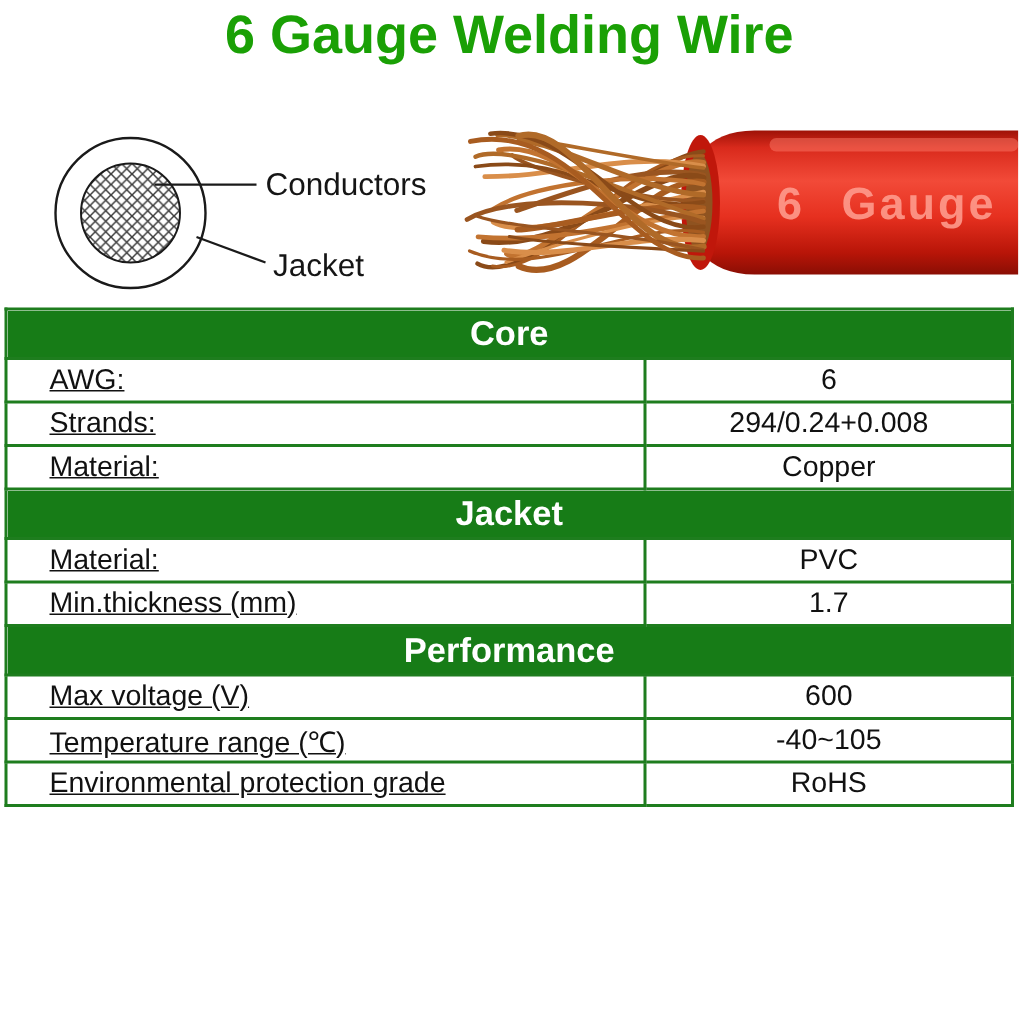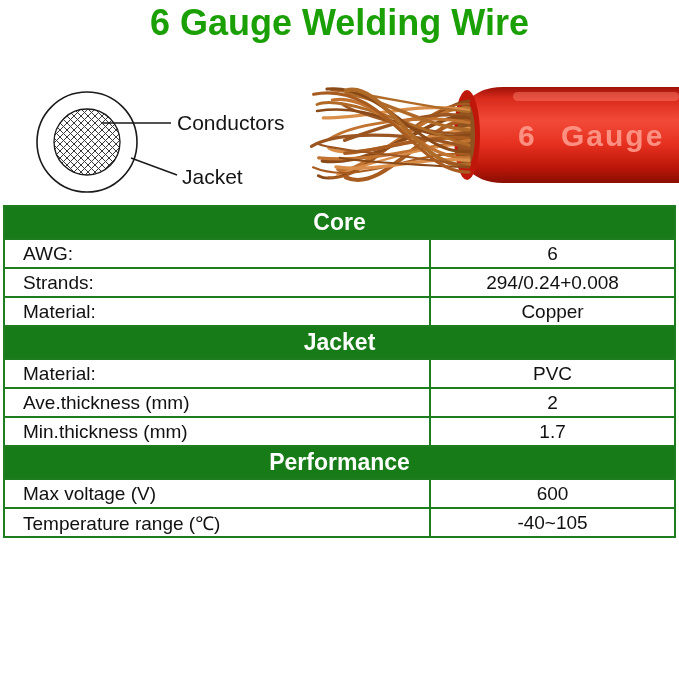--- a/index.html
+++ b/index.html
@@ -31,21 +31,21 @@
     position:absolute;top:205px;left:3px;width:673px;
     border-collapse:collapse;table-layout:fixed;
   }
   table.spec td{
     border:2px solid var(--border-green);
     height:29px;font-size:19px;vertical-align:middle;
     overflow:hidden;white-space:nowrap;
   }
   table.spec col.c-label{width:63.5%;}
   table.spec col.c-value{width:36.5%;}
-  table.spec td.l{text-align:left;padding-left:18px;}
+  table.spec td.l{text-align:left;padding-left:28px;text-decoration:underline;}
   table.spec td.r{text-align:center;}
   table.spec tr.sec td{
     height:33px;background:var(--header-green);color:#fff;
     font-size:23px;font-weight:bold;text-align:center;padding:0;
   }
 </style>
 </head>
 <body>
 
 <div class="page">
@@ -136,35 +136,35 @@
     </tr>
 
     <tr class="sec">
       <td colspan="2">Jacket</td>
     </tr>
     <tr>
       <td class="l">Material:</td>
       <td class="r">PVC</td>
     </tr>
     <tr>
-      <td class="l">Ave.thickness (mm)</td>
-      <td class="r">2</td>
-    </tr>
-    <tr>
       <td class="l">Min.thickness (mm)</td>
       <td class="r">1.7</td>
     </tr>
 
     <tr class="sec">
       <td colspan="2">Performance</td>
     </tr>
     <tr>
       <td class="l">Max voltage (V)</td>
       <td class="r">600</td>
     </tr>
     <tr>
       <td class="l">Temperature range (℃)</td>
       <td class="r">-40~105</td>
     </tr>
+    <tr>
+      <td class="l">Environmental protection grade</td>
+      <td class="r">RoHS</td>
+    </tr>
   </tbody>
     </table>
 
 </div>
 
 </body></html>

